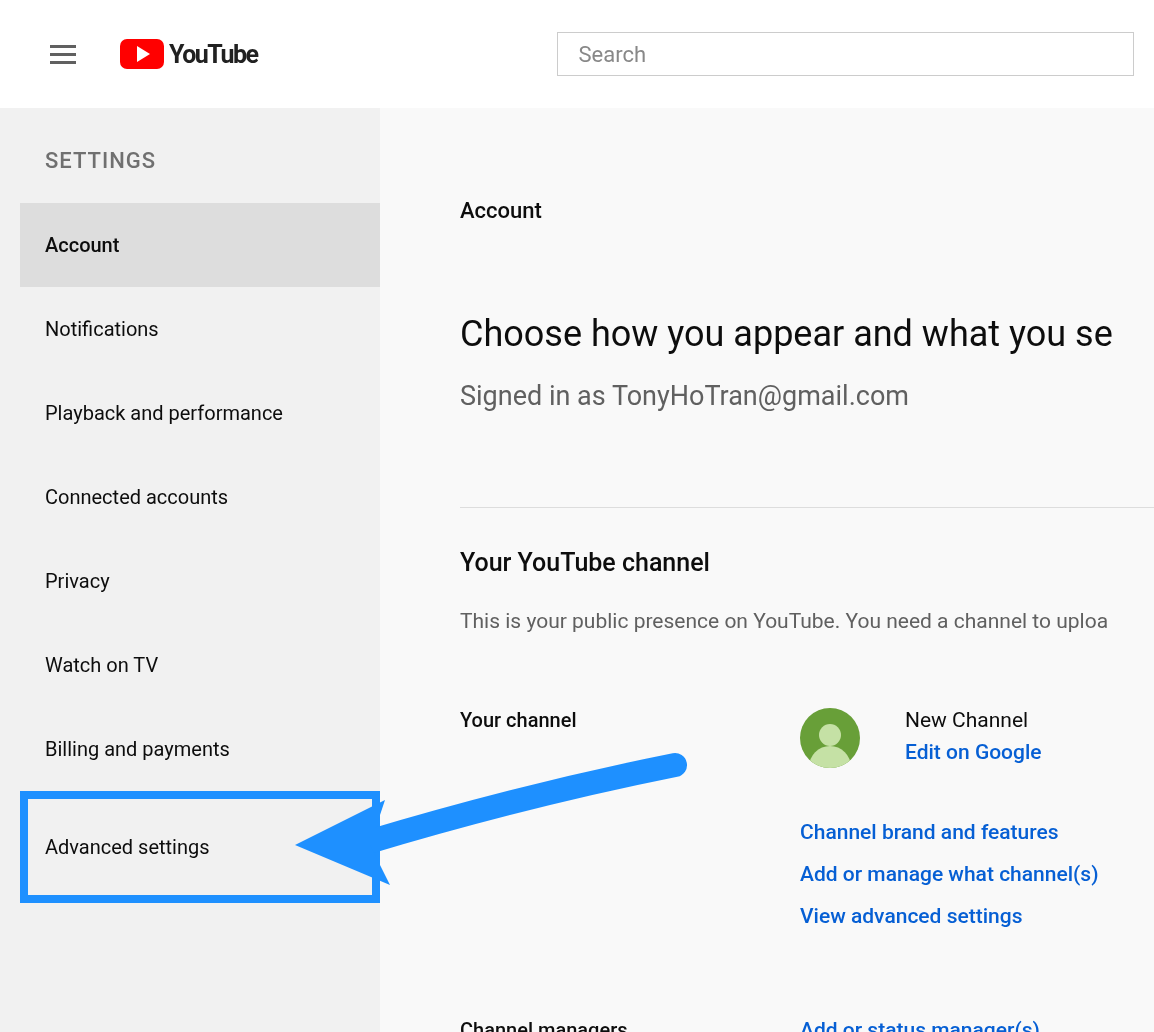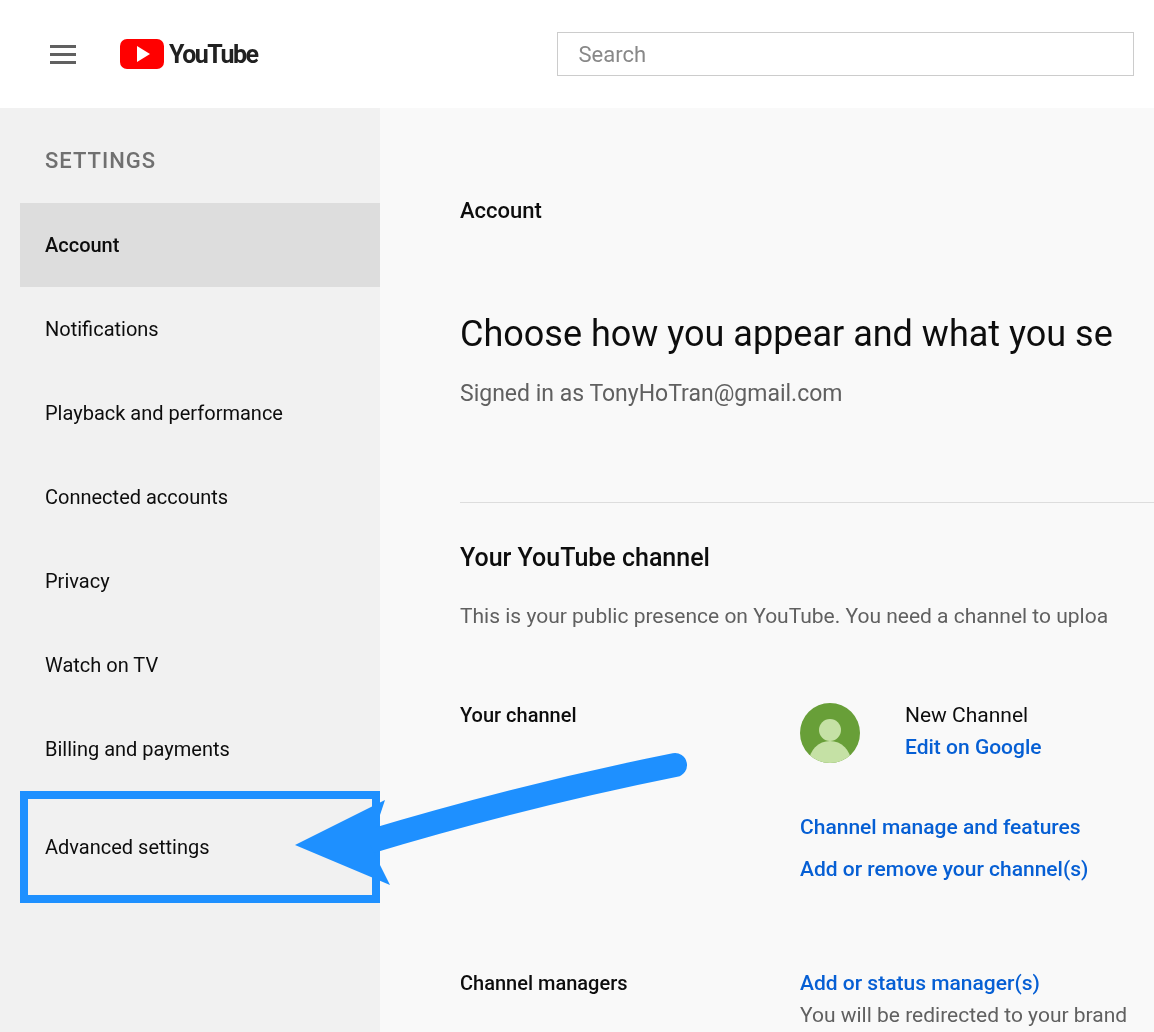--- a/index.html
+++ b/index.html
@@ -122,21 +122,21 @@
       color: #0d0d0d;
     }
     .page-heading {
       font-size: 36px;
       font-weight: 400;
       color: #0d0d0d;
       margin-top: 90px;
       white-space: nowrap;
     }
     .signed-in {
-      font-size: 23px;
+      font-size: 27px;
       color: #606060;
       margin-top: 25px;
     }
     .divider {
       border: none;
       border-top: 1px solid #ddd;
       margin-top: 95px;
     }
     .channel-section-title {
       font-size: 25px;
@@ -293,22 +293,23 @@
           </div>
         </div>
         <div class="channel-details">
           <div class="channel-name">New Channel</div>
           <span class="link-blue">Edit on Google</span>
         </div>
       </div>
     </div>
 
     <div class="channel-links">
-      <span class="link-blue">Channel manage and features</span>
-      <span class="link-blue">Add or remove your channel(s)</span>
+      <span class="link-blue">Channel brand and features</span>
+      <span class="link-blue">Add or manage what channel(s)</span>
+      <span class="link-blue">View advanced settings</span>
     </div>
 
     <div class="managers-row">
       <div class="managers-label">Channel managers</div>
       <div class="managers-right">
         <span class="link-blue">Add or status manager(s)</span>
         <div class="managers-desc">You will be redirected to your brand</div>
       </div>
     </div>
   </div>

